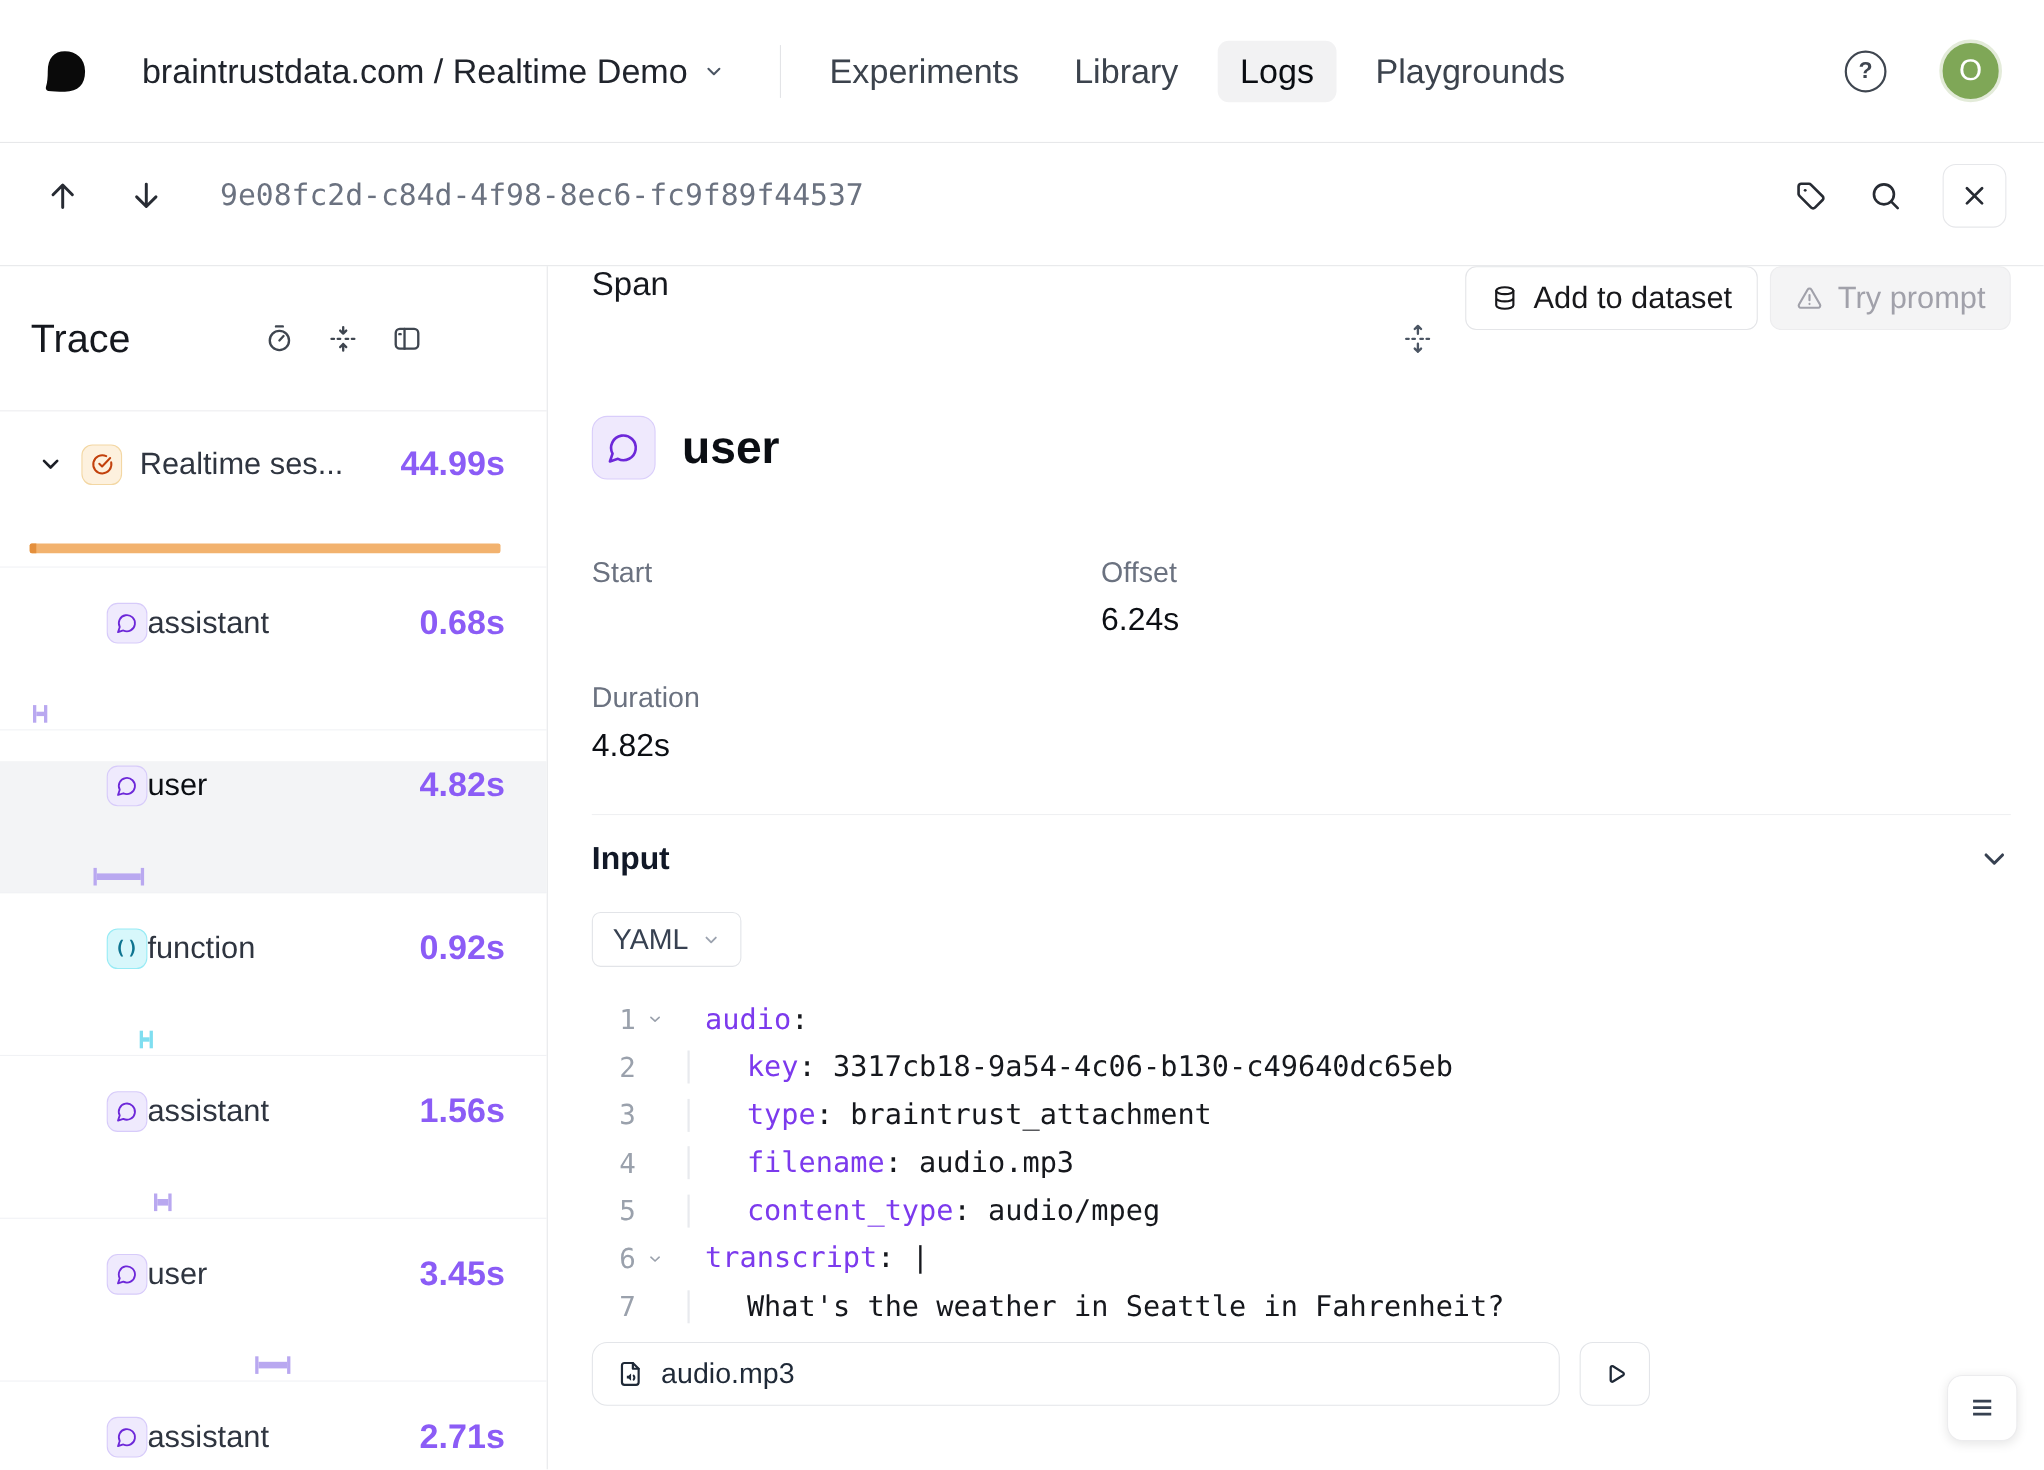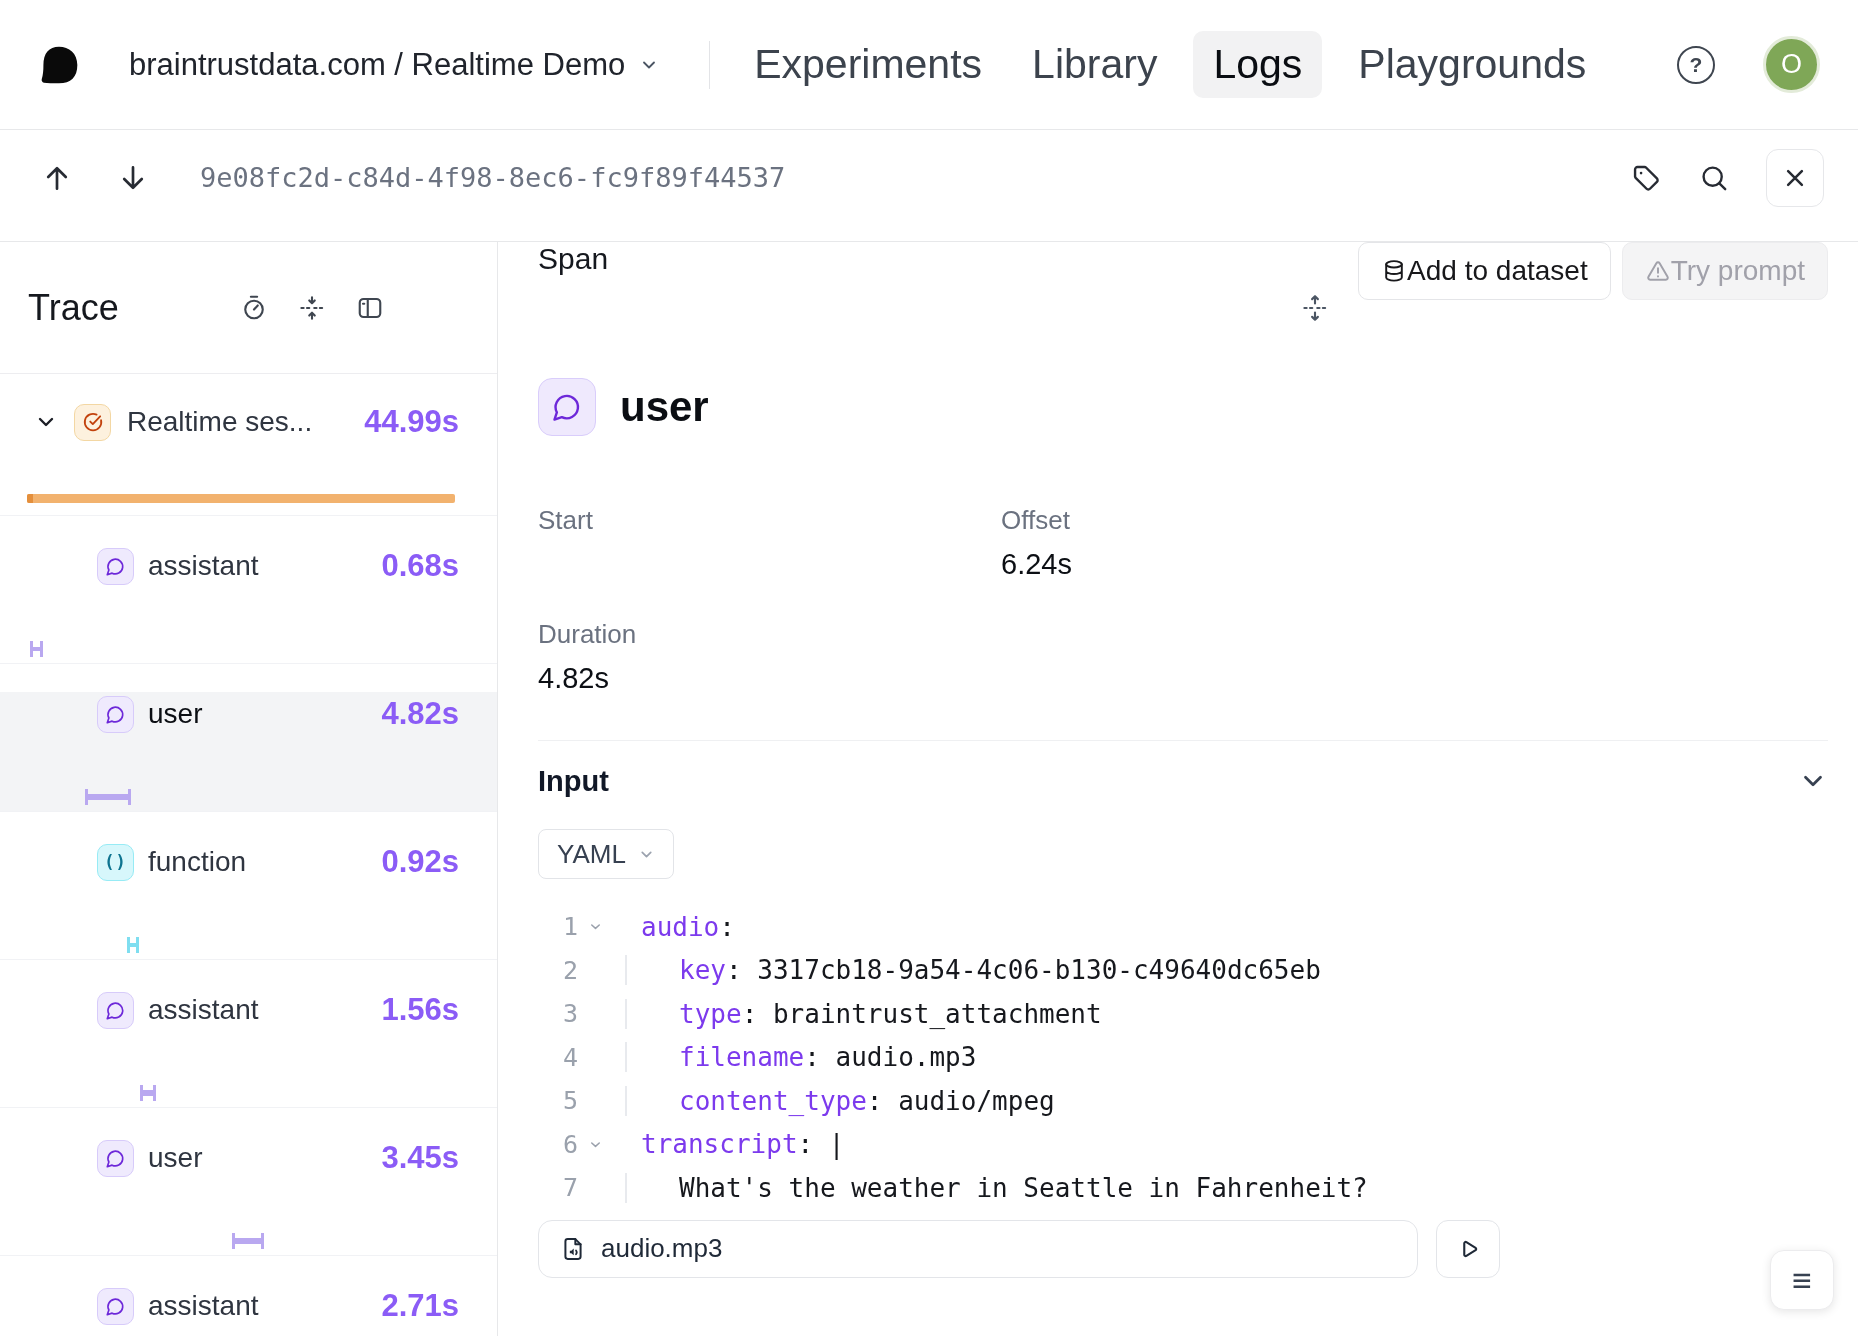--- a/index.html
+++ b/index.html
@@ -8,21 +8,21 @@
   button { font-family:inherit; background:none; border:none; cursor:pointer; color:inherit; }
   svg { display:block; }
   .icon { flex:none; display:flex; align-items:center; justify-content:center; }
 
   
   .topbar { height:130px; border-bottom:1px solid #e7e8ea; display:flex; align-items:center; padding:0 38px 0 37px; }
   .logo { width:44px; height:44px; }
   .breadcrumb { display:flex; align-items:center; gap:14px; margin-left:48px; cursor:pointer; }
   .breadcrumb .bc-text { font-size:31px; font-weight:500; color:#20242c; }
   .vdiv { width:1px; height:48px; background:#e3e4e7; margin-left:50px; }
-  .nav { display:flex; align-items:center; gap:46px; margin-left:42px; font-size:41px; color:#3c434d; }
+  .nav { display:flex; align-items:center; gap:46px; margin-left:42px; font-size:31px; color:#3c434d; }
   .nav .nav-item { padding:10px 2px; border-radius:10px; }
   .nav .nav-item.active { background:#f2f2f3; color:#0a0d12; padding:10px 20px; margin:0 -12px; }
   .spacer { flex:1; }
   .help-btn { width:38px; height:38px; border:2.5px solid #3f4650; border-radius:50%;
     display:flex; align-items:center; justify-content:center; font-size:21px; font-weight:600; color:#3f4650; margin-right:48px; }
   .avatar { width:57px; height:57px; border-radius:50%; background:#7fa757; border:3px solid #e3ebd9;
     display:flex; align-items:center; justify-content:center; color:#fff; font-size:27px; font-weight:500; cursor:pointer; }
 
   
   .tracebar { height:112px; border-bottom:1px solid #e7e8ea; display:flex; align-items:center; padding:0 34px 16px 40px; }
@@ -41,21 +41,21 @@
   
   .thead { height:132px; display:flex; align-items:center; padding-left:28px; border-bottom:1px solid #ededf0; }
   .thead .ttitle { font-size:36px; font-weight:500; color:#15181e; flex:1; }
   .thead-icons { display:flex; align-items:center; gap:28px; margin-right:112px; color:#3f4650; }
   .trow { position:relative; border-bottom:1px solid #f1f2f5; cursor:pointer; }
   .trow.root { height:116px; }
   .trow.child { height:120px; }
   .trow.sel { background:#f3f4f6; }
   .rowline { display:flex; align-items:center; margin-top:28px; height:44px; padding-right:38px; }
   .root .rowline { margin-top:26px; padding-left:34px; gap:16px; }
-  .child .rowline { padding-left:97px; gap:14px; }
+  .child .rowline { padding-left:97px; }
   .chev-toggle { color:#1c1f26; }
   .sicon { width:37px; height:37px; border-radius:10px; }
   .sicon.purple { background:#efeafd; border:1.5px solid #d7cbfa; color:#6d28d9; }
   .sicon.orange { background:#fdf1de; border:1.5px solid #f3d7a3; color:#c2410c; }
   .sicon.cyan { background:#d7f7fb; border:1.5px solid #97ebf5; color:#0e7490;
     font-family:"DejaVu Sans Mono", monospace; font-size:17px; font-weight:700; letter-spacing:1px; }
   .slabel { font-size:28px; color:#2f3540; }
   .sel .slabel { color:#0b0e13; }
   .sdur { margin-left:auto; font-size:31px; color:#8b5cf6;font-weight:bold; }
   .rootbar { position:absolute; left:27px; width:428px; top:94px; height:9px; border-radius:2px; background:#f2b26e; }
@@ -63,21 +63,21 @@
   .marker { position:absolute; top:97px; height:16px; border-left:3px solid var(--mc); border-right:3px solid var(--mc); }
   .marker::after { content:""; position:absolute; left:0; right:0; top:50%; transform:translateY(-50%); height:4px; background:var(--mc); }
   .marker.bar::after { height:6px; }
   .m-purple { --mc:#b9a8f0; }
   .m-cyan { --mc:#7fdef0; }
 
   
   .shead { height:132px; display:flex; }
   .shead .stitle { font-size:30px; font-weight:500; color:#15181e; margin-right:auto; }
   .expand-btn { color:#4b5563; margin-right:28px; }
-  .btn { height:58px; border-radius:10px; display:flex; align-items:center; padding:0 22px; font-size:28px; font-weight:500; }
+  .btn { height:58px; border-radius:10px; display:flex; align-items:center; gap:13px; padding:0 22px; font-size:28px; font-weight:500; }
   .btn-outline { border:1.5px solid #e4e5e8; background:#fff; color:#18181b; margin-right:11px; }
   .btn-muted { border:1.5px solid #ececee; background:#f4f4f5; color:#a1a1aa; cursor:default; }
 
   .titlerow { margin-top:4px; display:flex; align-items:center; gap:24px; }
   .bigicon { width:58px; height:58px; border-radius:14px; background:#efe9fd; border:1.5px solid #d9cdfb; color:#6d28d9; }
   .span-name { font-size:42px; font-weight:700; color:#0b0e13; }
 
   .meta { margin-top:69px; }
   .meta-row { display:flex; }
   .meta-row + .meta-row { margin-top:38px; }

